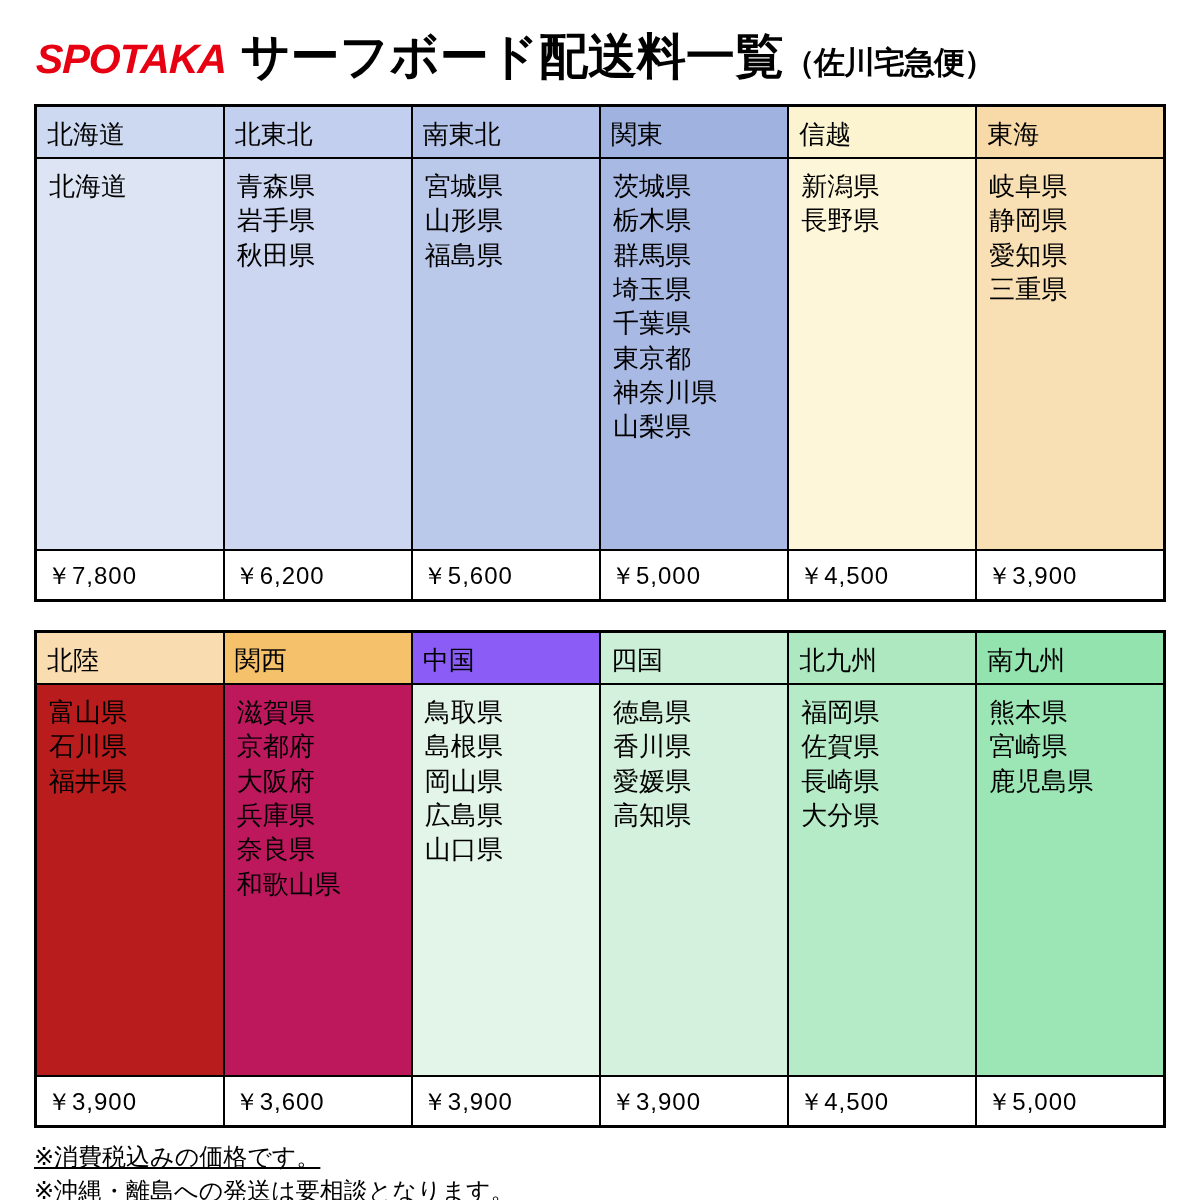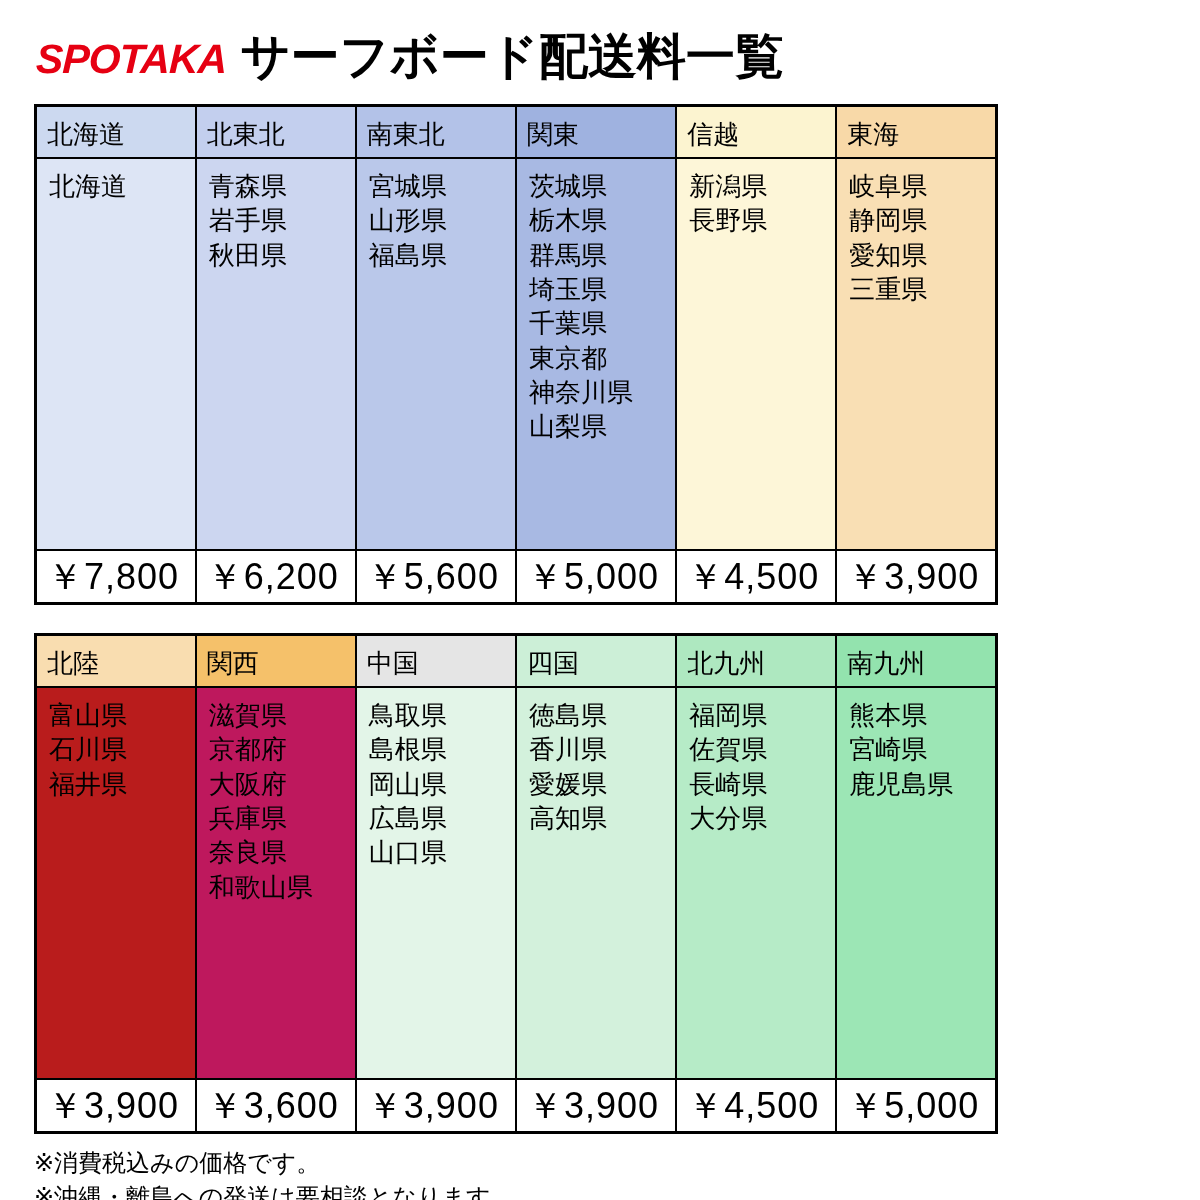--- a/index.html
+++ b/index.html
@@ -47,21 +47,21 @@
   .title-sub {
     font-size: 31px;
     font-weight: bold;
     letter-spacing: -1px;
   }
 
   
   table.fee {
     border-collapse: collapse;
     table-layout: fixed;
-    width: 964px;
+    width: 1132px;
     border: 3px solid #000;
   }
   table.fee td {
     border: 2px solid #000;
     padding: 0;
     vertical-align: top;
   }
   .hd {
     height: 46px;
     font-size: 26px;
@@ -72,45 +72,46 @@
   .body-cell {
     font-size: 26px;
     line-height: 1.32;
     padding: 10px 0 8px 12px !important;
   }
   .body-cell div {
     white-space: nowrap;
   }
   .price {
     height: 46px;
-    font-size: 36px;
+    font-size: 24px;
     padding: 2px 0 0 10px !important;
     vertical-align: middle !important;
     letter-spacing: 1px;
     white-space: nowrap;
   }
 
   .spacer { height: 28px; }
 
   
   .notes {
     margin-top: 12px;
     font-size: 24px;
     line-height: 1.42;
   }
-  .notes div { white-space: nowrap; }
+  .notes div { white-space: nowrap; text-decoration: underline; }
 </style>
 </head>
 <body>
 
 <div class="page">
 
   <div class="title-row">
     <span class="brand">SPOTAKA</span>
     <span class="title-main">サーフボード配送料一覧</span>
+    <span class="title-sub">（佐川宅急便）</span>
   </div>
 
   <table class="fee" id="table-top">
     <tbody>
       <tr id="top-headers">
           <td class="hd" style="background: rgb(204, 217, 240);">北海道</td>
           <td class="hd" style="background: rgb(195, 207, 238);">北東北</td>
           <td class="hd" style="background: rgb(179, 194, 232);">南東北</td>
           <td class="hd" style="background: rgb(159, 178, 224);">関東</td>
           <td class="hd" style="background: rgb(252, 244, 208);">信越</td>
@@ -162,21 +163,21 @@
     </tbody>
   </table>
 
   <div class="spacer"></div>
 
   <table class="fee" id="table-bottom">
     <tbody>
       <tr id="bot-headers">
           <td class="hd" style="background: rgb(249, 221, 176);">北陸</td>
           <td class="hd" style="background: rgb(245, 193, 106);">関西</td>
-          <td class="hd" style="background: #e5e5e5;">中国</td>
+          <td class="hd" style="background: #8b5cf6;">中国</td>
           <td class="hd" style="background: rgb(204, 239, 215);">四国</td>
           <td class="hd" style="background: rgb(174, 232, 192);">北九州</td>
           <td class="hd" style="background: rgb(147, 227, 174);">南九州</td>
         </tr>
       <tr id="bot-bodies">
           <td class="body-cell" style="background: #b91c1c; height: 372px;">
             <div>富山県</div>
             <div>石川県</div>
             <div>福井県</div>
           </td>

